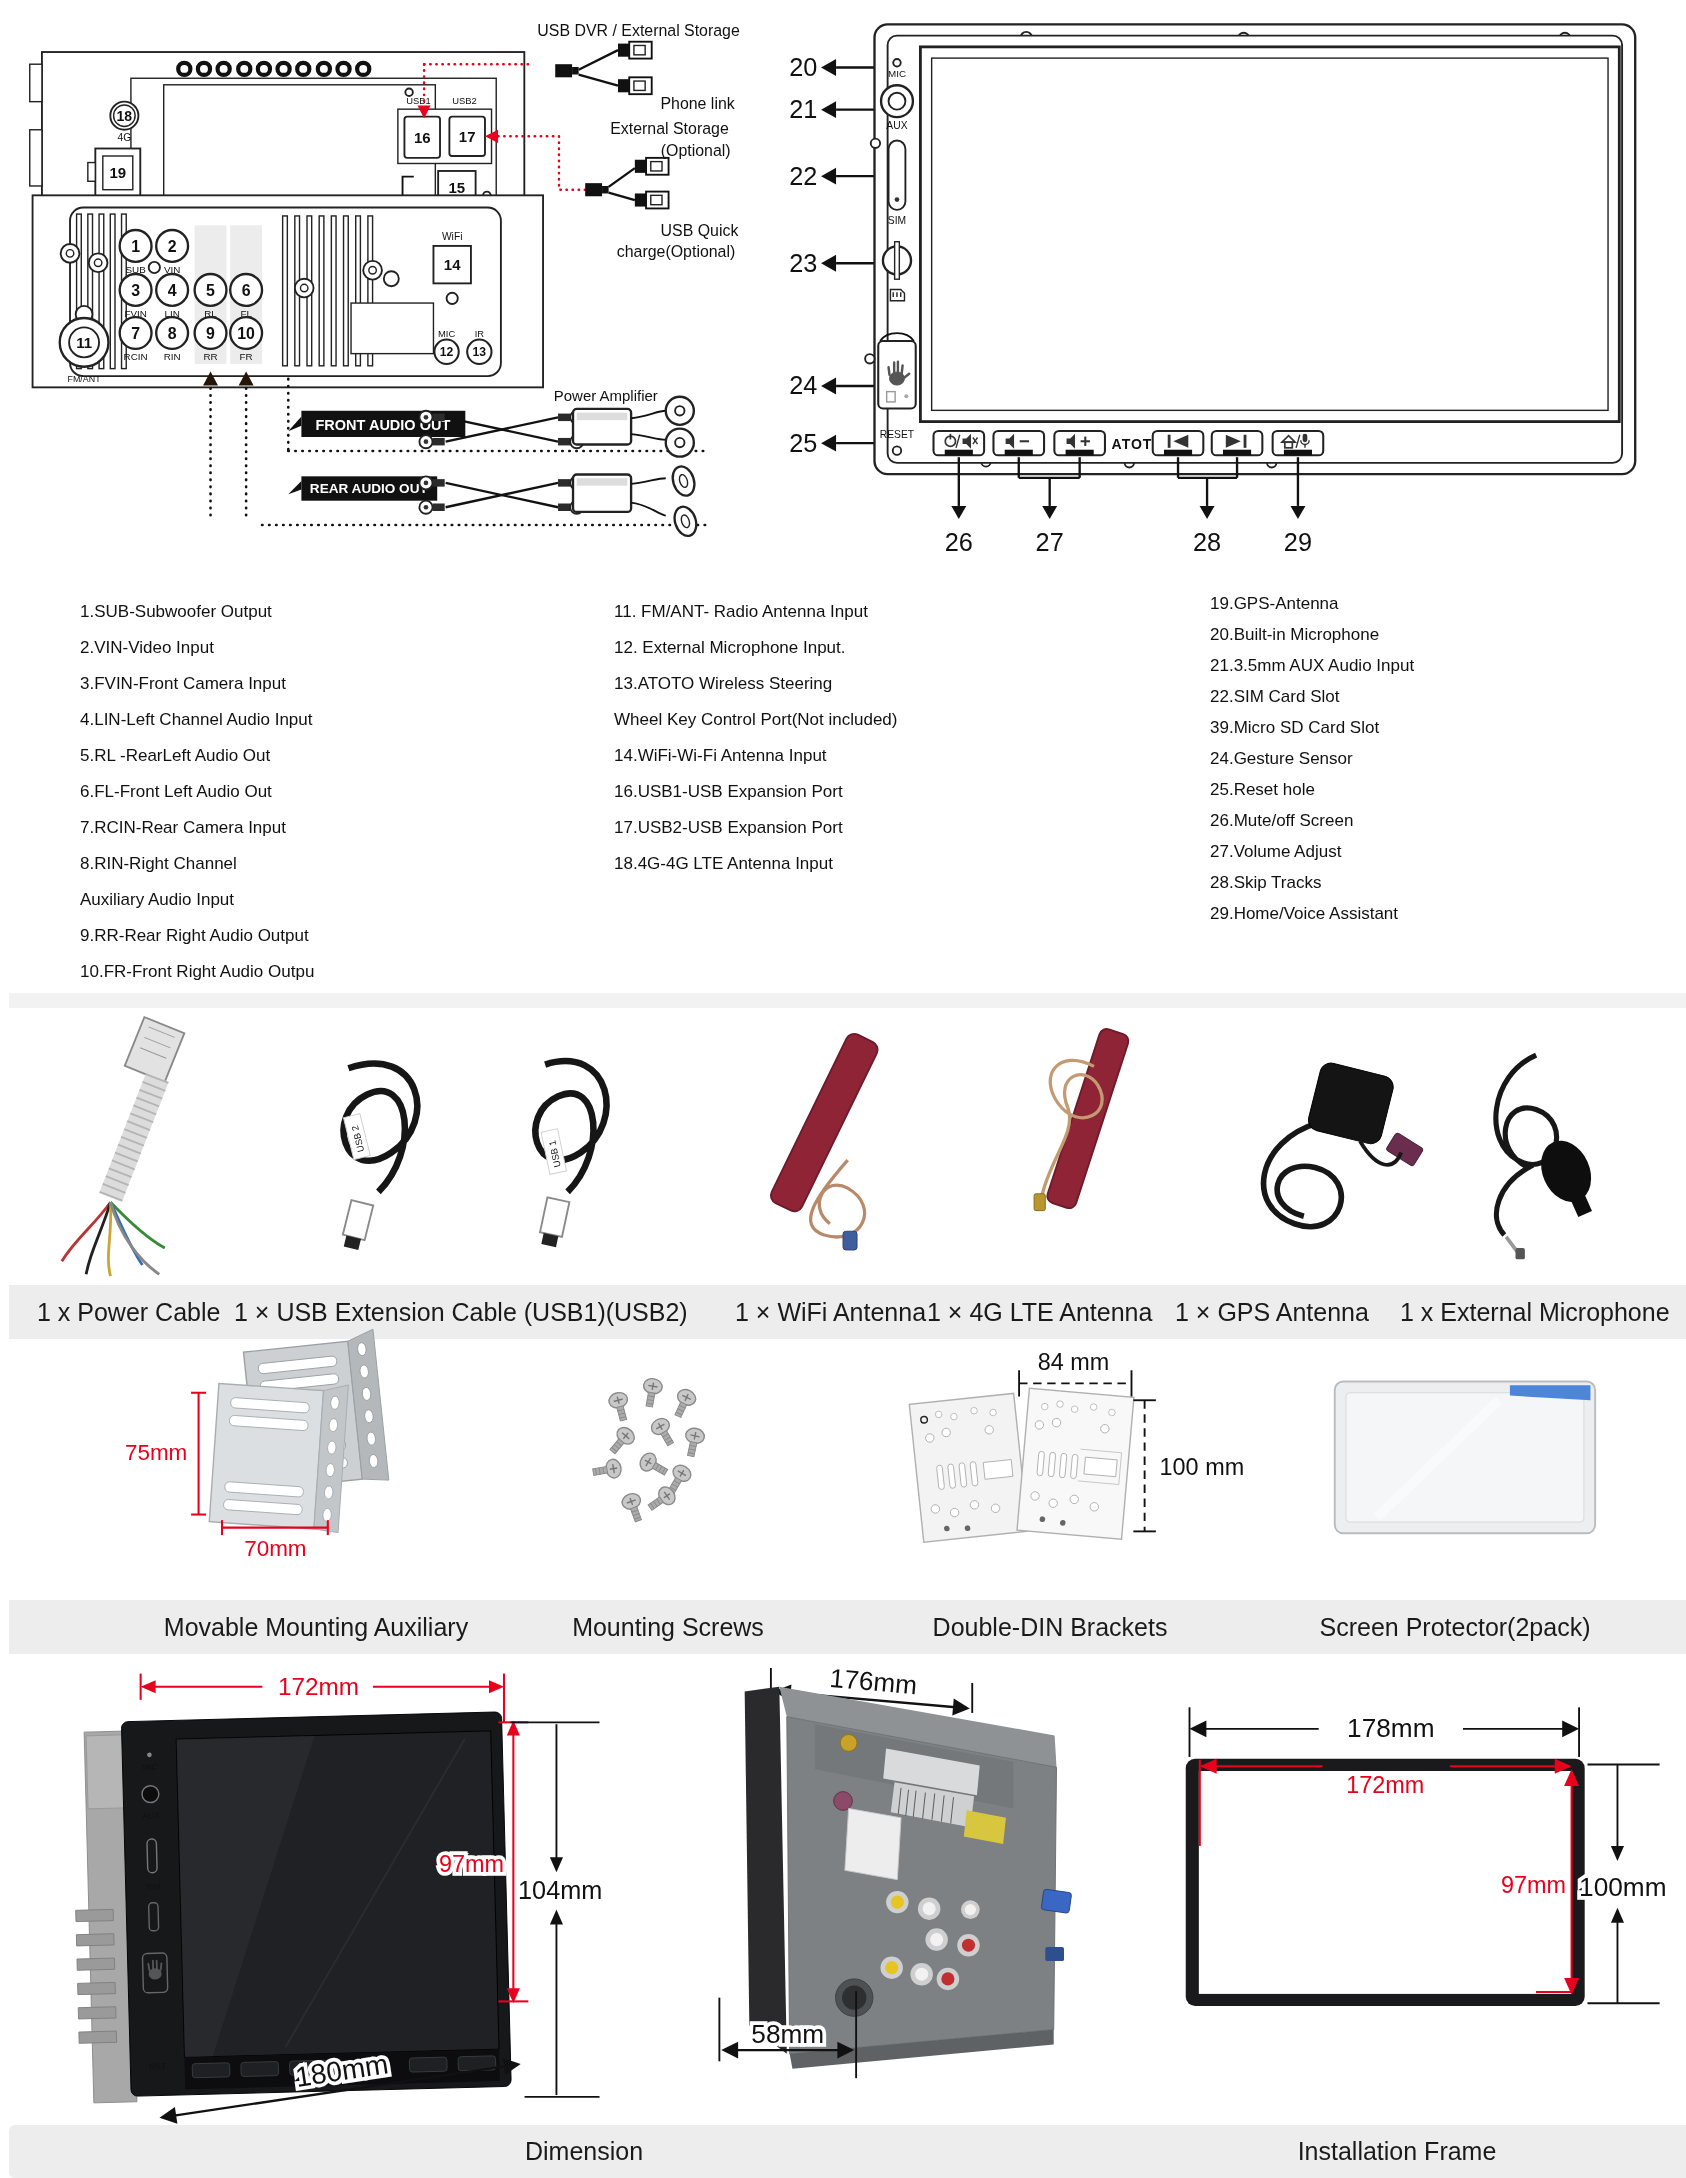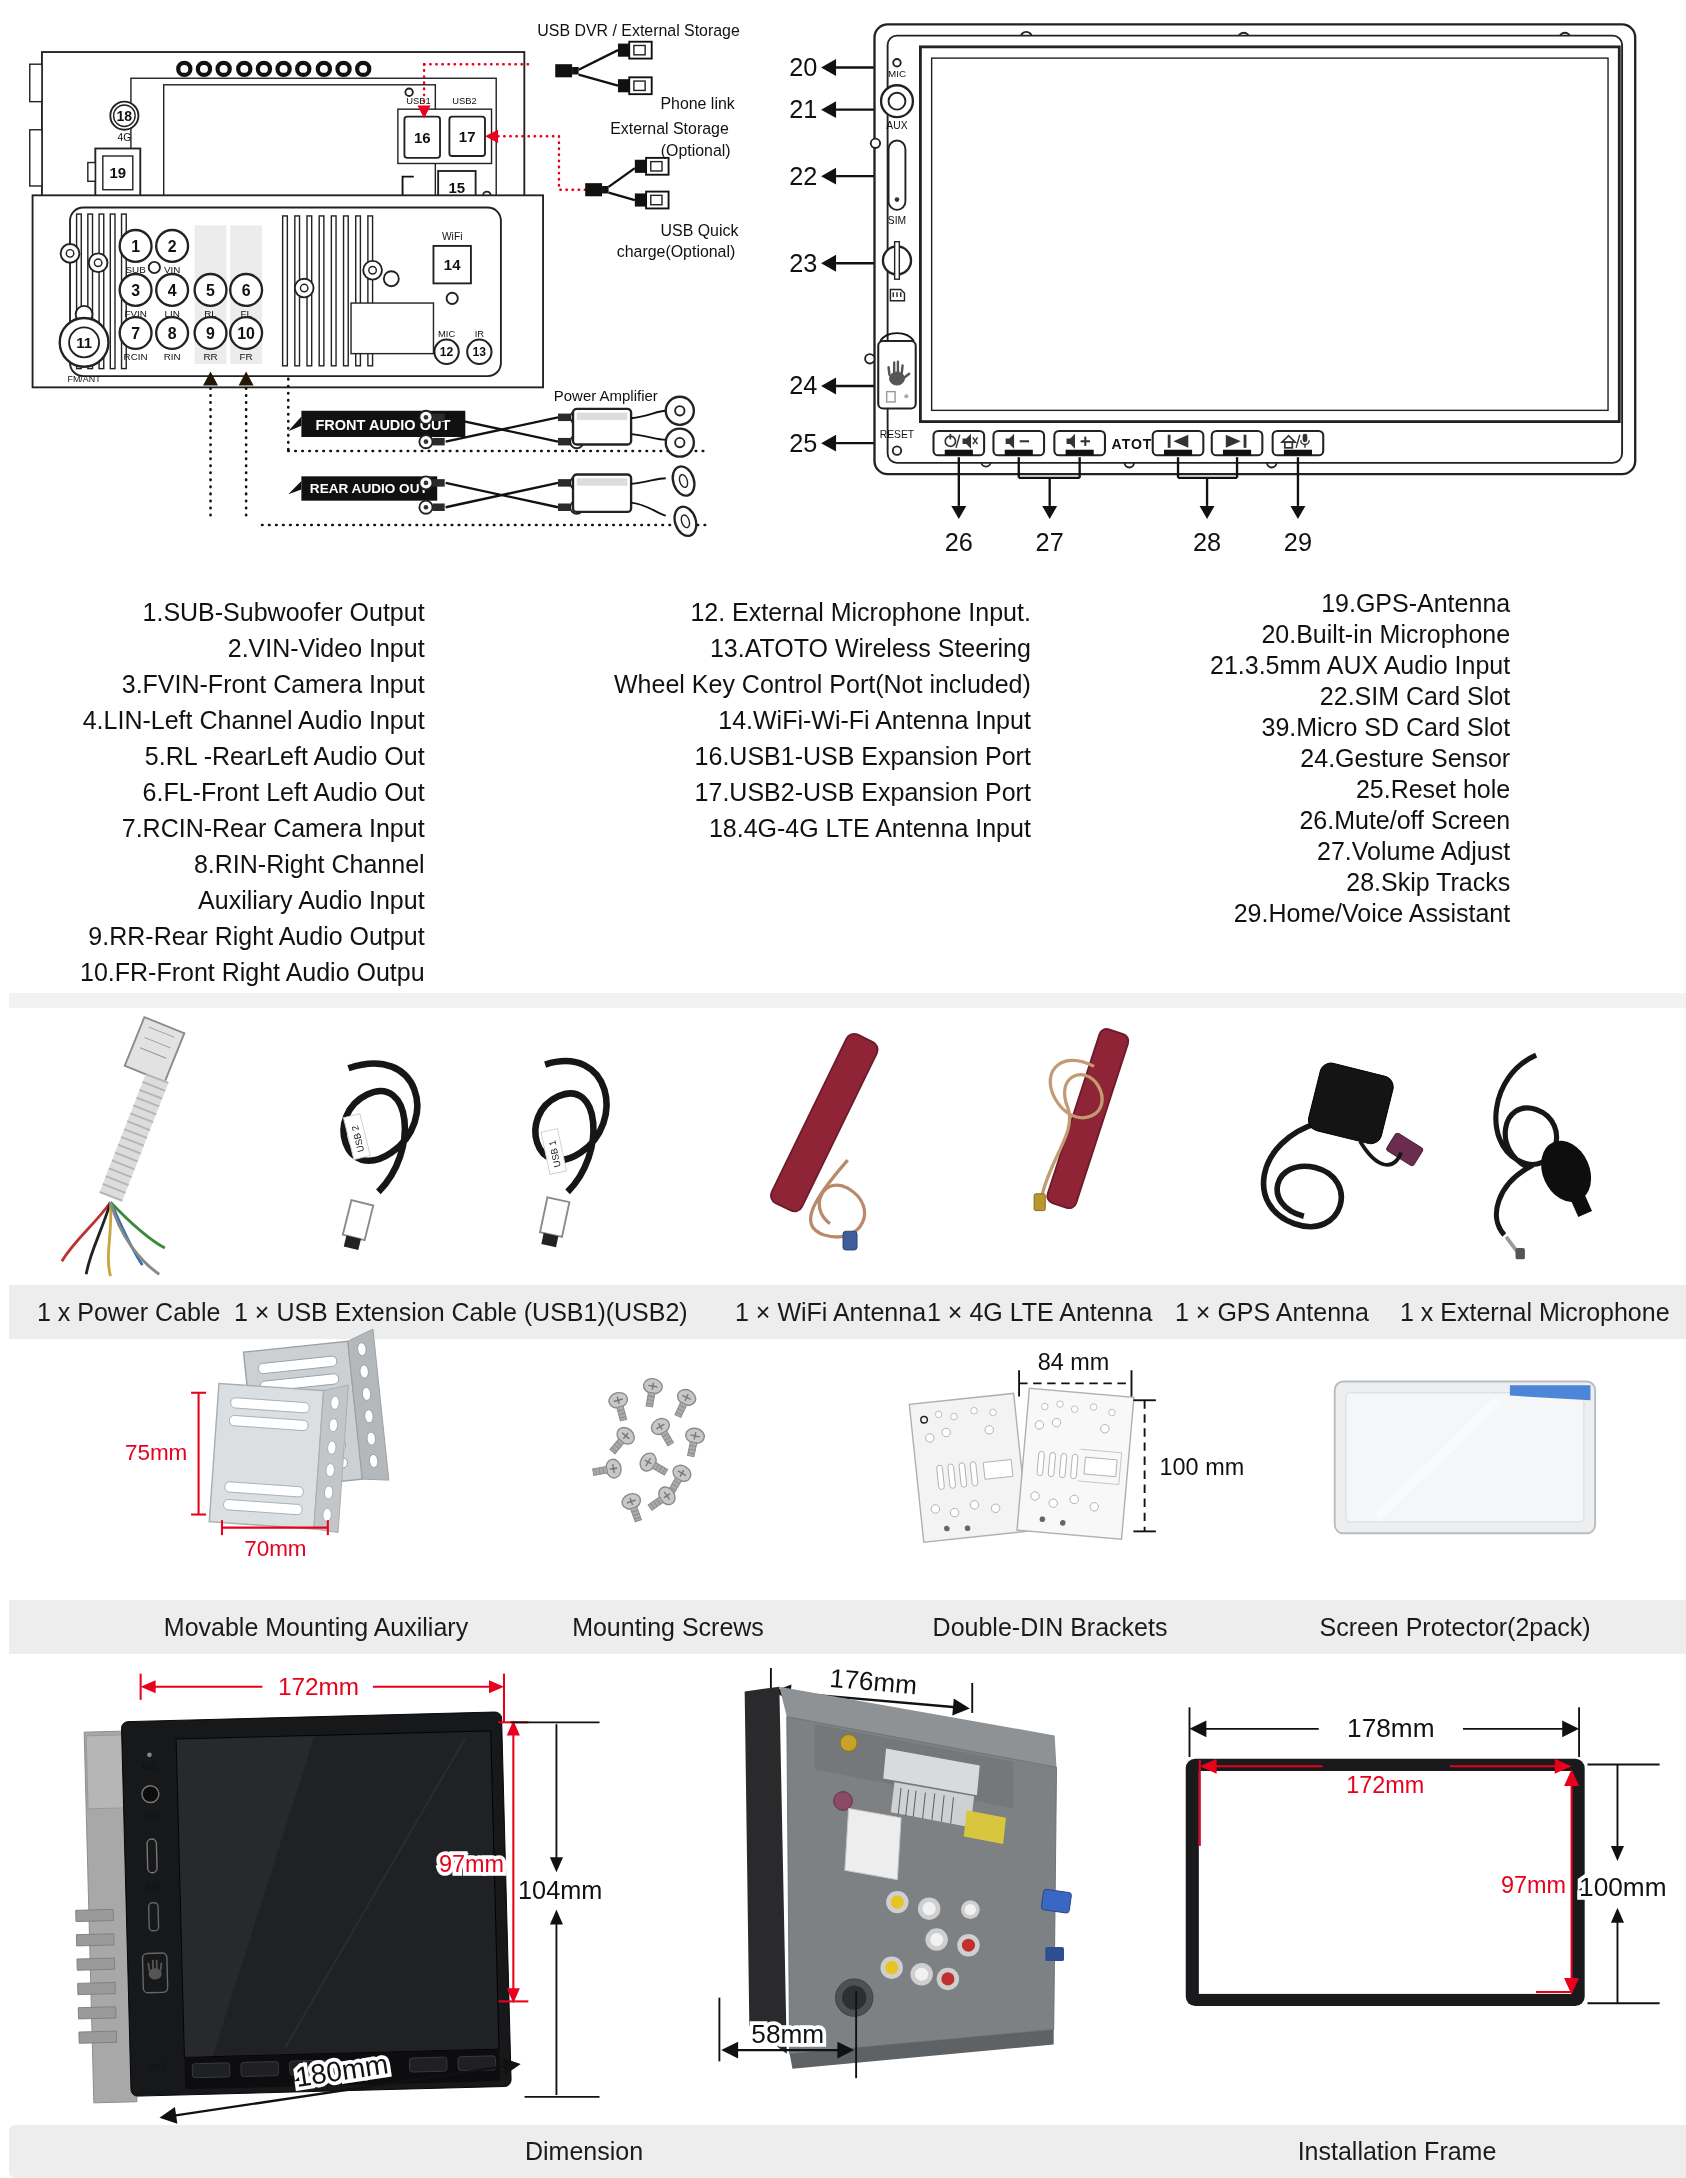--- a/index.html
+++ b/index.html
@@ -14,21 +14,21 @@
   .o22{fill:#fff;stroke:#222;stroke-width:2.2}
   .o25{fill:#fff;stroke:#222;stroke-width:2.5}
   .ln15{stroke:#222;stroke-width:1.5;fill:none}
   .ln2{stroke:#111;stroke-width:2;fill:none}
   .ln25{stroke:#111;stroke-width:2.5;fill:none}
   .dotr{stroke:#e8001c;stroke-width:2.6;stroke-dasharray:.5 6;stroke-linecap:round;fill:none}
   .dotb{stroke:#111;stroke-width:2.8;stroke-dasharray:.5 7;stroke-linecap:round;fill:none}
   .rl{stroke:#e8001c;stroke-width:2.2;fill:none}
   .dash{stroke:#111;stroke-width:2;stroke-dasharray:9 6;fill:none}
   .halo{paint-order:stroke;stroke:#fff;stroke-width:8px;}
-  .legend-col{position:absolute;font-size:25px;line-height:36px;white-space:nowrap;text-align:right;}
+  .legend-col{position:absolute;font-size:17px;line-height:36px;white-space:nowrap;}
   .legend-col.c3{line-height:31px;}
   .band{position:absolute;left:0;width:1686px;background:#ededed;margin-left:9px;}
   .cap{position:absolute;font-size:25px;white-space:nowrap;color:#1a1a1a;}
   .capc{transform:translateX(-50%);}
 </style>
 </head>
 <body>
 
 <div id="page">
 
@@ -440,20 +440,21 @@
     <div>4.LIN-Left Channel Audio Input</div>
     <div>5.RL -RearLeft Audio Out</div>
     <div>6.FL-Front Left Audio Out</div>
     <div>7.RCIN-Rear Camera Input</div>
     <div>8.RIN-Right Channel</div>
     <div>Auxiliary Audio Input</div>
     <div>9.RR-Rear Right Audio Output</div>
     <div>10.FR-Front Right Audio Outpu</div>
   </div>
   <div class="legend-col" style="left:614px;top:594px">
+    <div>11. FM/ANT- Radio Antenna Input</div>
     <div>12. External Microphone Input.</div>
     <div>13.ATOTO Wireless Steering</div>
     <div>Wheel Key Control Port(Not included)</div>
     <div>14.WiFi-Wi-Fi Antenna Input</div>
     <div>16.USB1-USB Expansion Port</div>
     <div>17.USB2-USB Expansion Port</div>
     <div>18.4G-4G LTE Antenna Input</div>
   </div>
   <div class="legend-col c3" style="left:1210px;top:588px">
     <div>19.GPS-Antenna</div>

